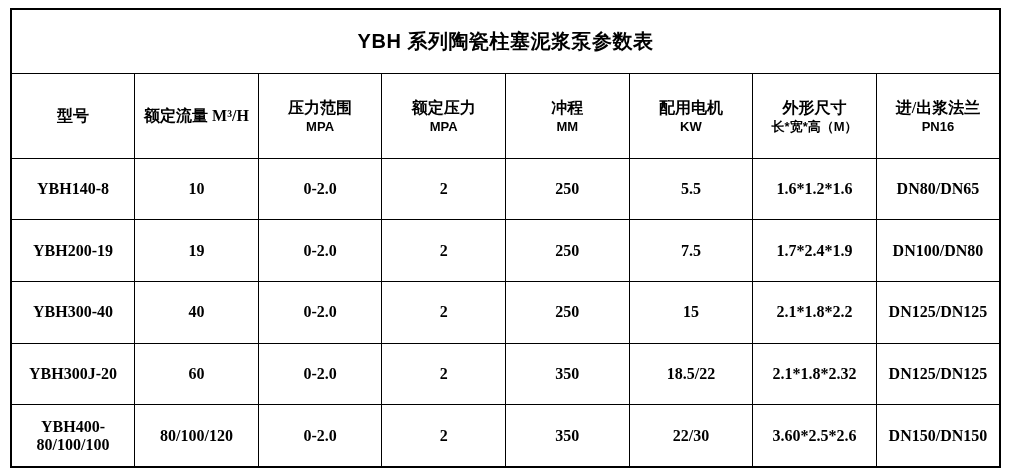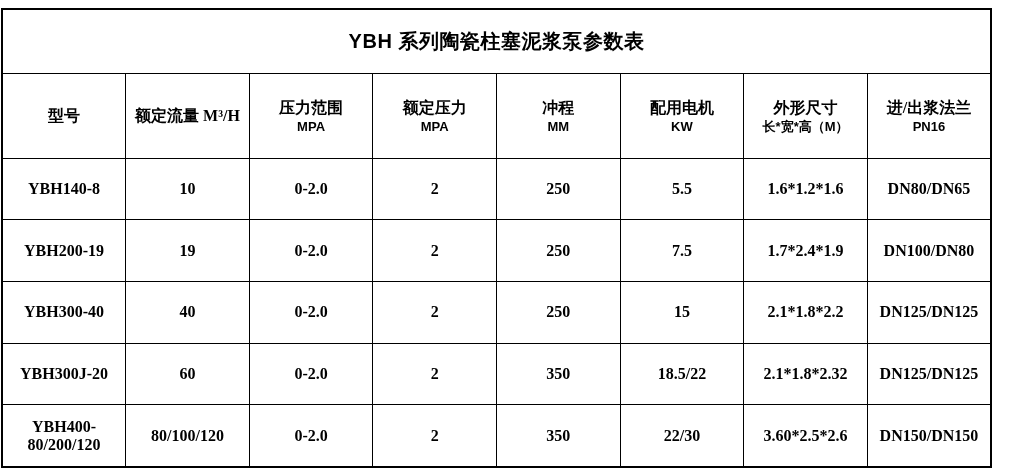--- a/index.html
+++ b/index.html
@@ -12,21 +12,21 @@
     height: 476px;
     font-family: "Liberation Serif", "DejaVu Serif", serif;
     color: #000000;
     overflow: hidden;
   }
   .page {
     position: relative;
     width: 1011px;
     height: 476px;
     box-sizing: border-box;
-    padding: 8px 10px 8px 1px;
+    padding: 8px 10px 8px 10px;
   }
   table.spec {
     border-collapse: collapse;
     table-layout: fixed;
     width: 991px;
     height: 460px;
     border: 2px solid #000000;
   }
   table.spec td, table.spec th {
     border: 1px solid #000000;
@@ -147,21 +147,21 @@
         <td class="body-cell">YBH300J-20</td>
         <td class="body-cell">60</td>
         <td class="body-cell">0-2.0</td>
         <td class="body-cell">2</td>
         <td class="body-cell">350</td>
         <td class="body-cell">18.5/22</td>
         <td class="body-cell">2.1*1.8*2.32</td>
         <td class="body-cell">DN125/DN125</td>
       </tr>
       <tr>
-        <td class="body-cell">YBH400-80/200/120</td>
+        <td class="body-cell">YBH400-80/100/100</td>
         <td class="body-cell">80/100/120</td>
         <td class="body-cell">0-2.0</td>
         <td class="body-cell">2</td>
         <td class="body-cell">350</td>
         <td class="body-cell">22/30</td>
         <td class="body-cell">3.60*2.5*2.6</td>
         <td class="body-cell">DN150/DN150</td>
       </tr>
     </tbody>
   </table>

